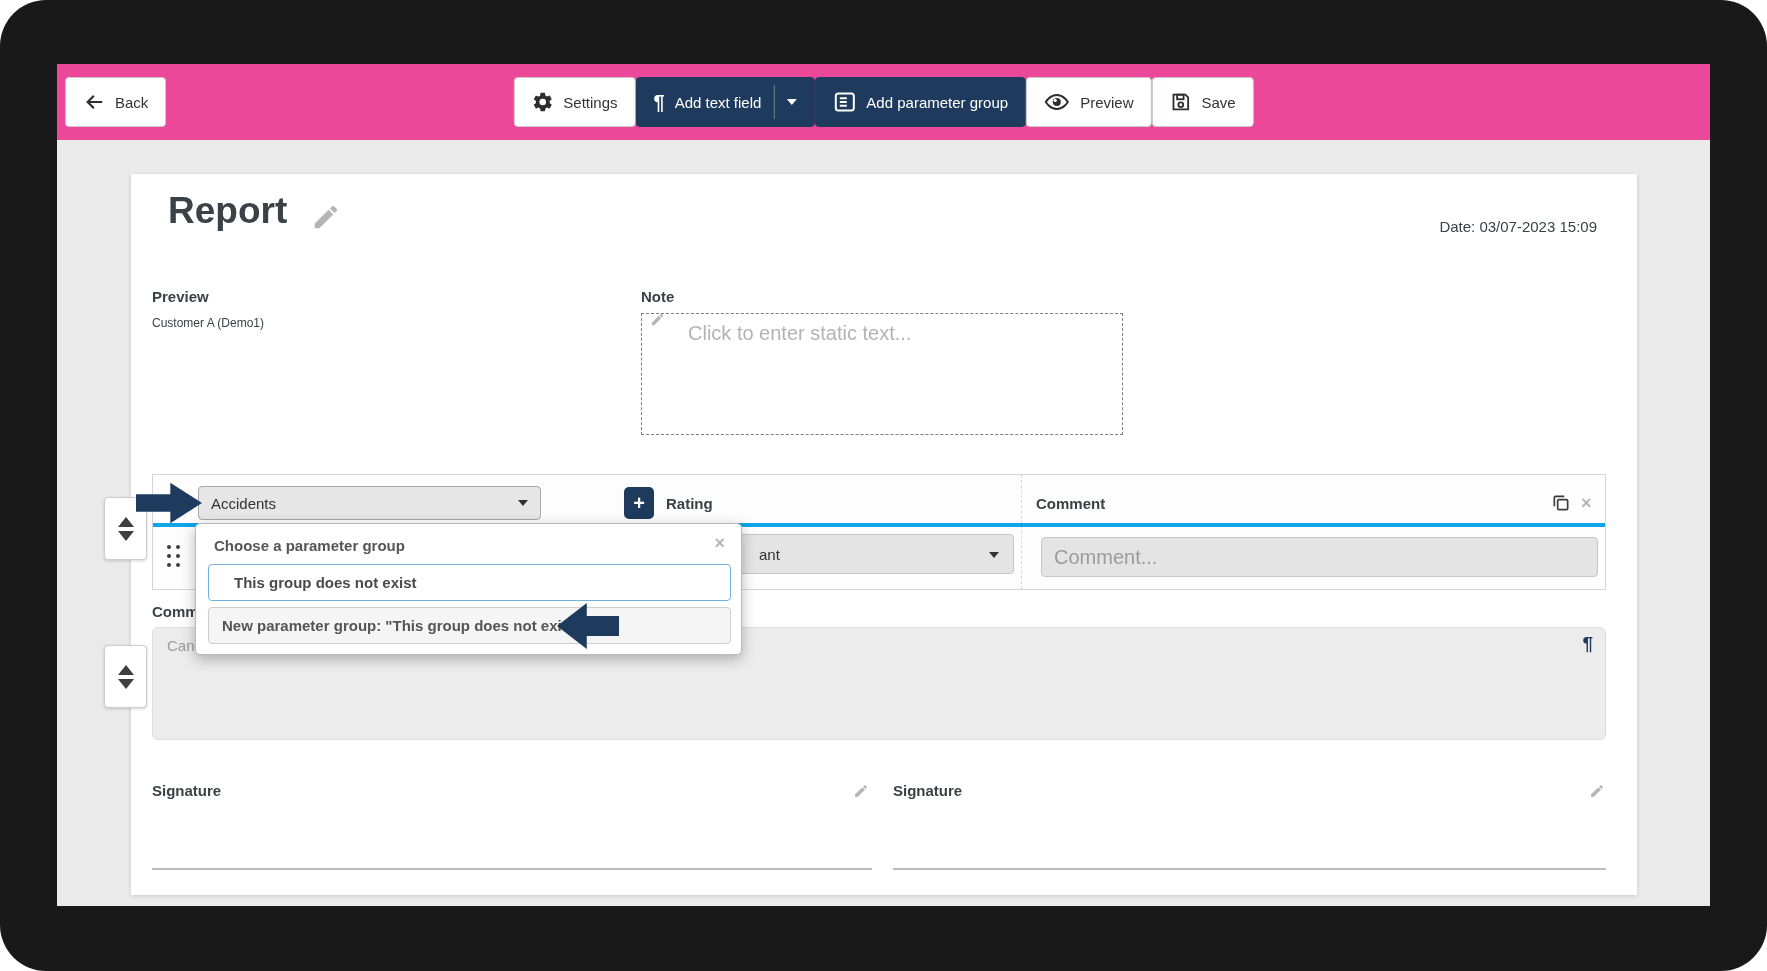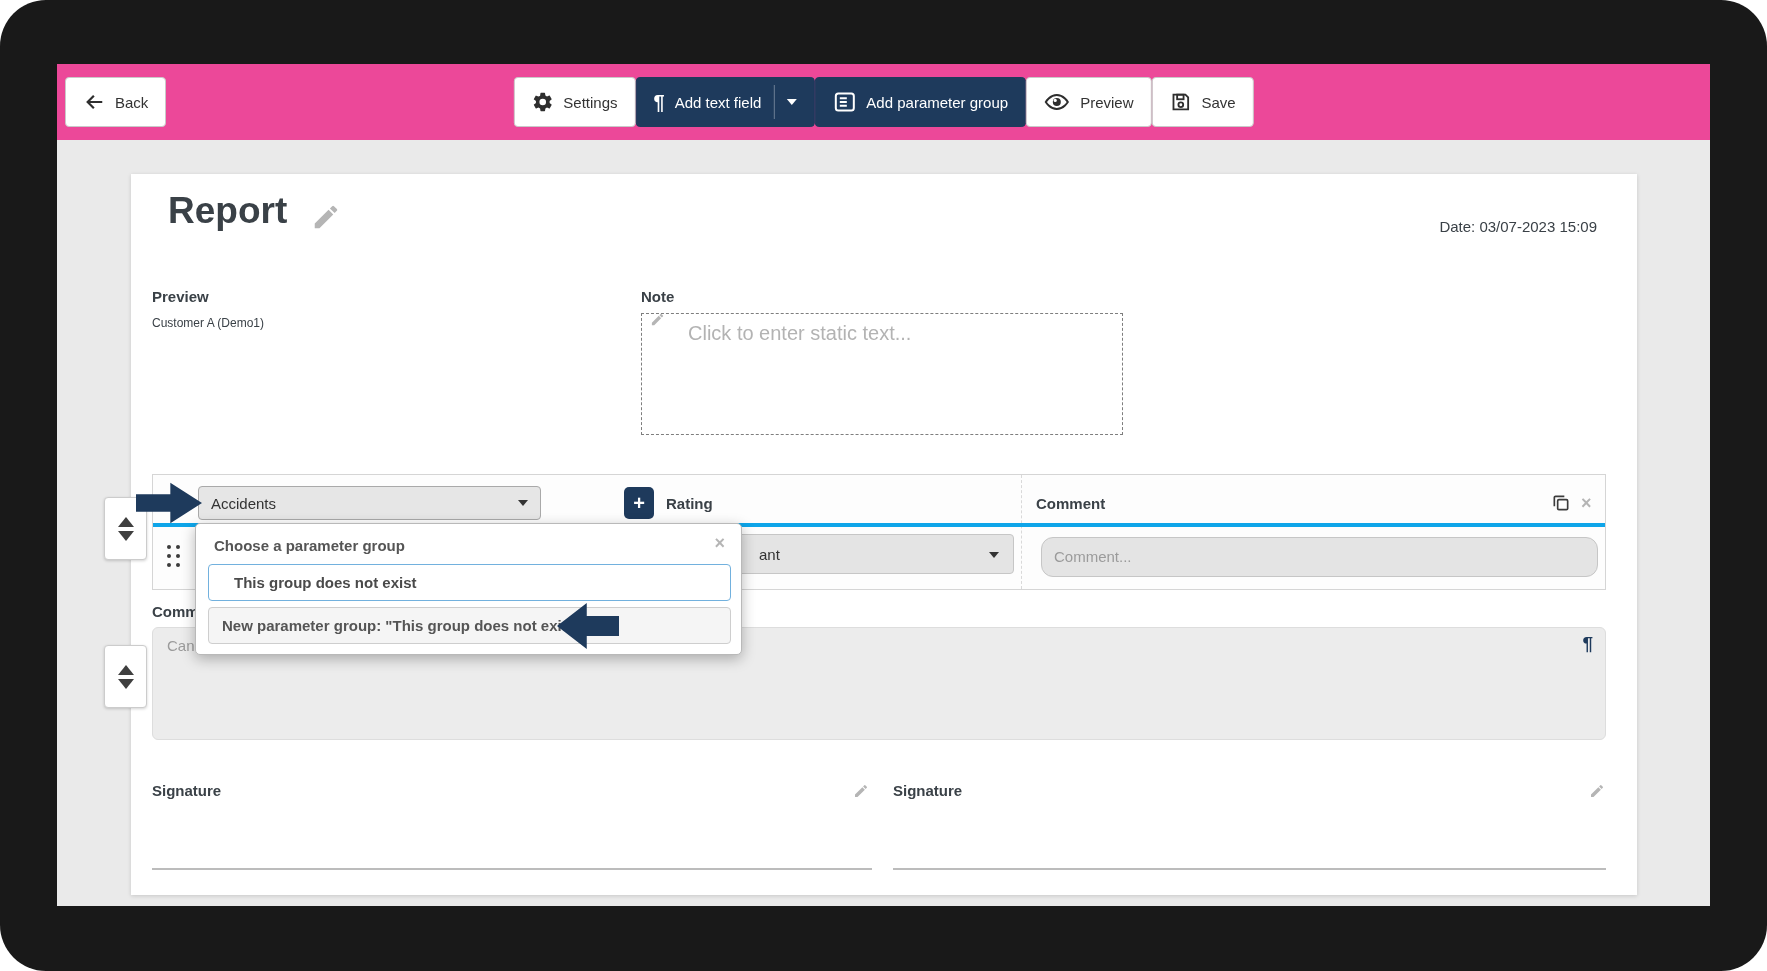--- a/index.html
+++ b/index.html
@@ -66,22 +66,22 @@
   .x-header { left:1428px; top:19px; }
   .p-row { position:absolute; left:0; top:52px; width:100%; height:62px; }
   .drag-dots { position:absolute; left:14px; top:18px; display:flex; flex-direction:column; gap:5px; cursor:grab; }
   .drag-dots .dr { display:flex; gap:5px; }
   .drag-dots i { width:4px; height:4px; border-radius:50%; background:#3c3c3c; }
   .rating-select { position:absolute; left:45px; top:7px; width:816px; height:40px;
     background:#e4e4e4; border:1px solid #c6c6c6; border-radius:4px; }
   .rating-fragment { position:absolute; left:560px; top:11px; font-size:15px; color:#333; }
   .rating-caret { position:absolute; right:14px; top:17px; }
   .comment-input { position:absolute; left:888px; top:10px; width:557px; height:40px;
-    background:#e4e4e4; border:1px solid #c6c6c6; border-radius:12px;
-    line-height:38px; padding:0 12px; font-size:15px; color:#9b9b9b; }
+    background:#e4e4e4; border:1px solid #c6c6c6; border-radius:4px;
+    line-height:38px; padding:0 12px; font-size:20px; color:#9b9b9b; }
   
   .comment-label { left:21px; top:429px; }
   .big-textarea { position:absolute; left:21px; top:453px; width:1454px; height:113px;
     background:#ececec; border:1px solid #ddd; border-radius:6px; }
   .ta-placeholder { position:absolute; left:14px; top:9px; font-size:15px; color:#9b9b9b; }
   .ta-pilcrow { position:absolute; right:12px; top:5px; color:#1e3a5c; font-size:19px; font-weight:bold; }
   
   .sig-label-1 { left:21px; top:608px; }
   .sig-label-2 { left:762px; top:608px; }
   .sig-pencil-1 { position:absolute; left:722px; top:609px; }

